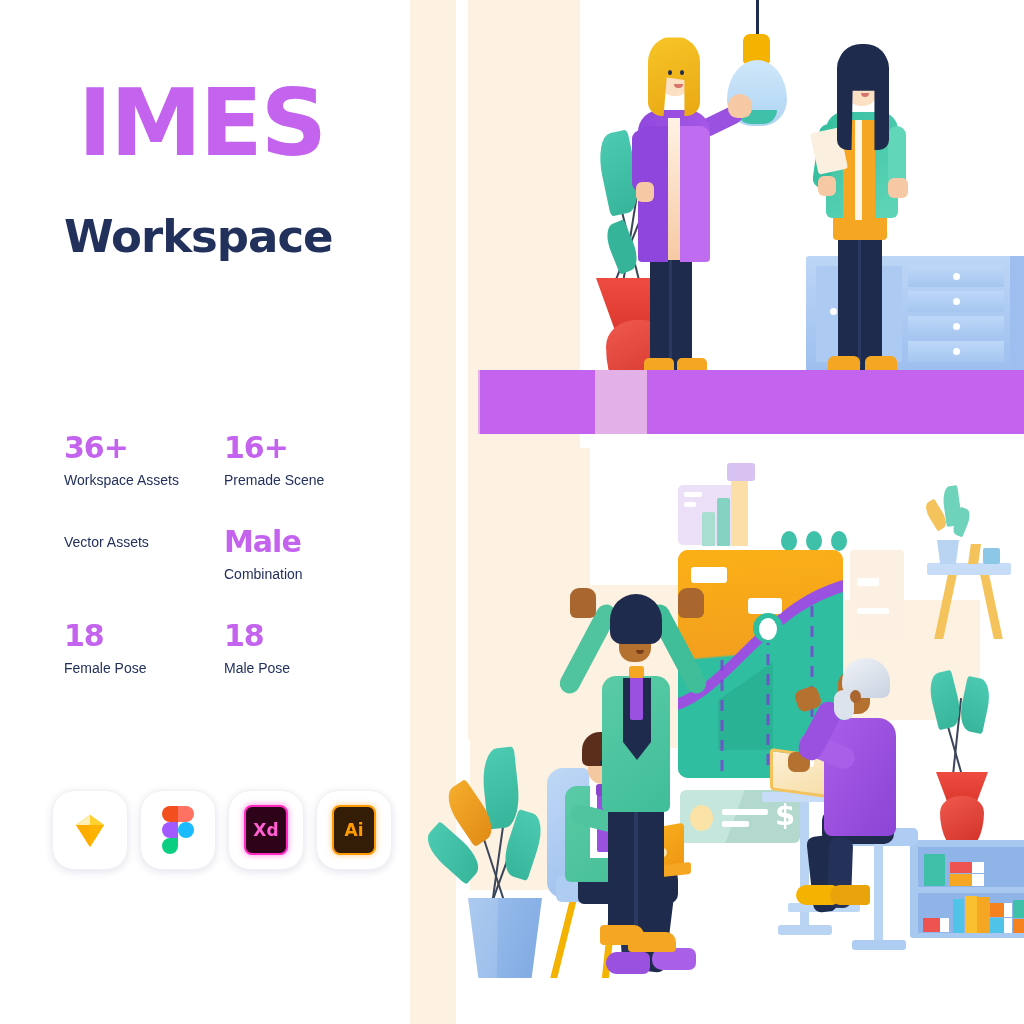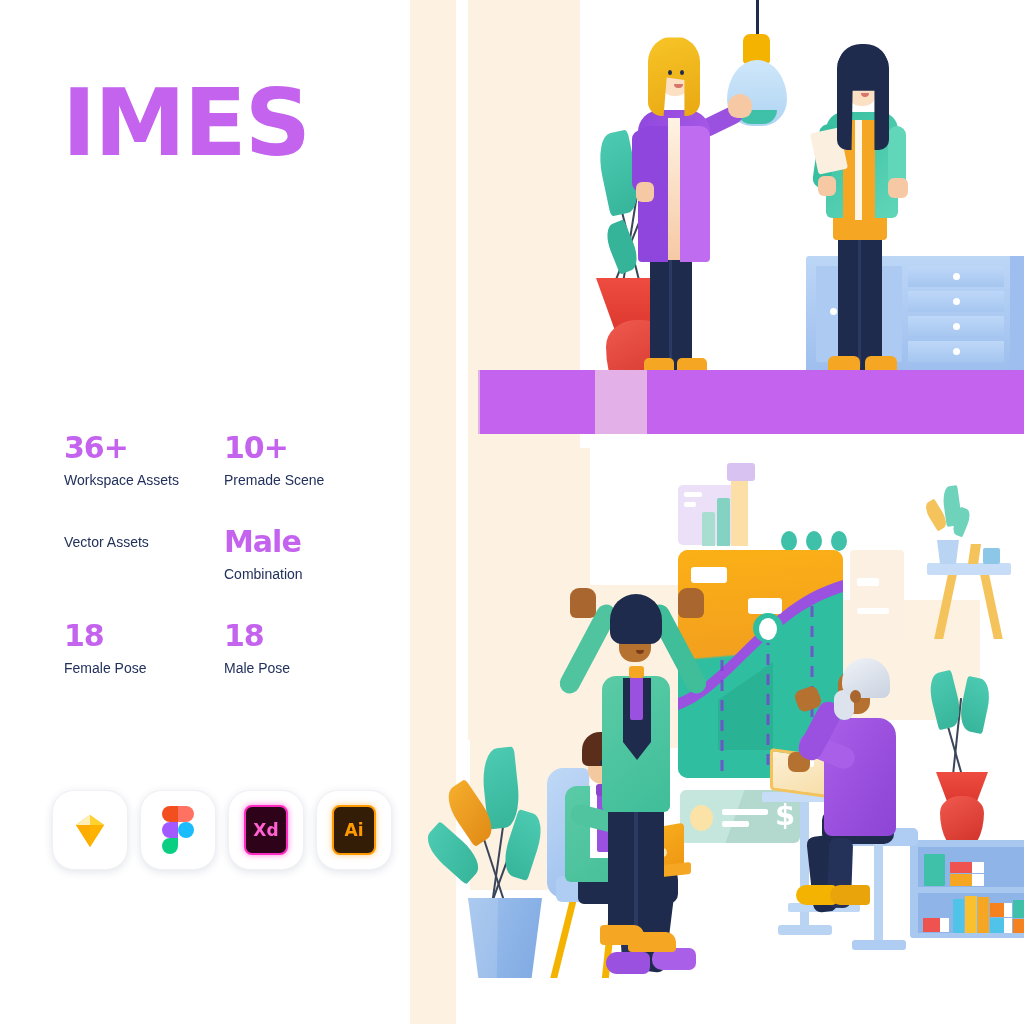--- a/index.html
+++ b/index.html
@@ -9,21 +9,21 @@
     background:#ffffff;
     font-family:"Liberation Sans", sans-serif;
     -webkit-font-smoothing:antialiased;
   }
   #poster{position:relative;width:1024px;height:1024px;background:#ffffff;overflow:hidden;}
 
   
   #left-panel{position:absolute;left:0;top:0;width:410px;height:1024px;background:#ffffff;z-index:40;}
 
   #brand-title{
-    position:absolute;left:62px;top:78px;
+    position:absolute;left:78px;top:78px;
     font-size:92px;line-height:92px;font-weight:bold;
     letter-spacing:-2px;
     color:#C463EE;
     font-family:"DejaVu Sans", sans-serif;
   }
   #subtitle{
     position:absolute;left:64px;top:212px;width:330px;
     font-size:45px;line-height:50px;font-weight:bold;
     color:#22305C;letter-spacing:-1px;
     font-family:"DejaVu Sans", sans-serif;
@@ -316,30 +316,31 @@
     <div class="sh" style="left:432px;top:658px;width:48px;height:40px;background:linear-gradient(150deg,#F0F3F8,#C9D2E0);border-radius:24px 24px 8px 14px;"></div>
     <div class="sh" style="left:440px;top:690px;width:11px;height:13px;background:#A9662F;border-radius:50%;"></div>
 
   </div>
 
   <div id="left-panel">
 
     <div id="brand-title">IMES</div>
 
     <div id="subtitle">
+      <span class="l1">Workspace</span>
     </div>
 
     <div id="stats-grid">
       <div class="stat-row">
         <div class="stat-cell">
           <div class="stat-value">36+</div>
           <div class="stat-label">Workspace Assets</div>
         </div>
         <div class="stat-cell">
-          <div class="stat-value">10+</div>
+          <div class="stat-value">16+</div>
           <div class="stat-label">Premade Scene</div>
         </div>
       </div>
       <div class="stat-row">
         <div class="stat-cell">
           <div class="stat-label">Vector Assets</div>
         </div>
         <div class="stat-cell">
           <div class="stat-value">Male</div>
           <div class="stat-label">Combination</div>

